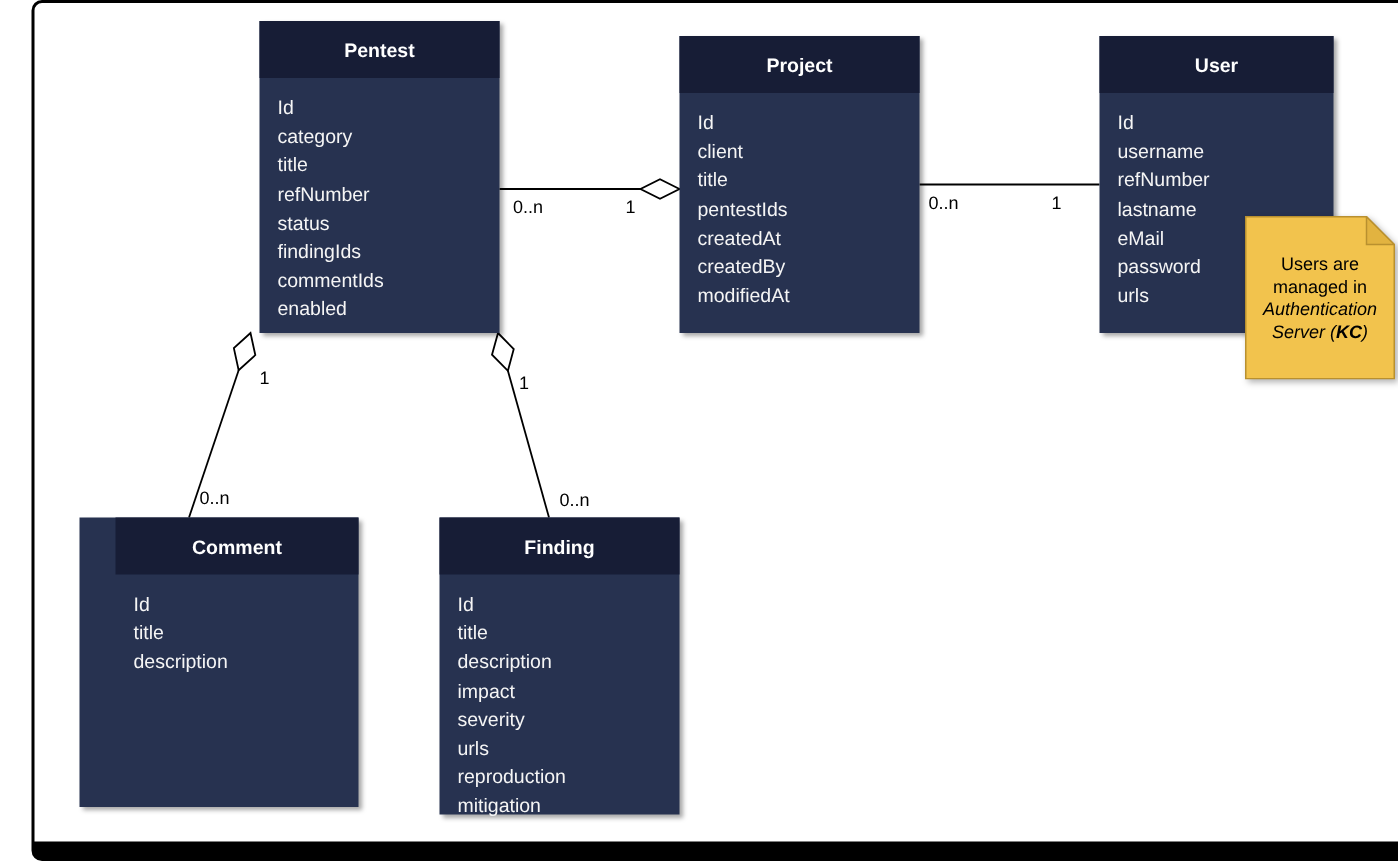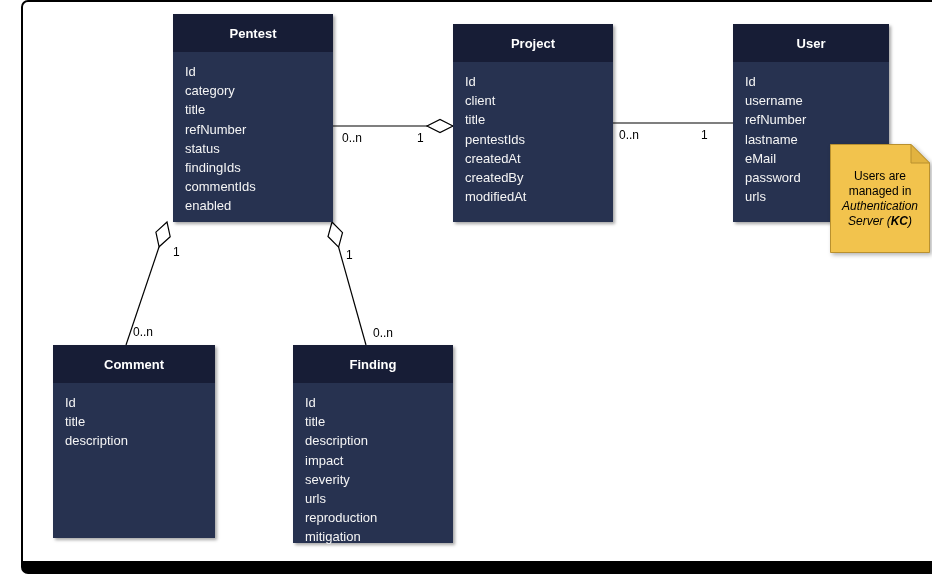--- a/index.html
+++ b/index.html
@@ -126,21 +126,21 @@
       <div>Id</div>
       <div>username</div>
       <div>refNumber</div>
       <div>lastname</div>
       <div>eMail</div>
       <div>password</div>
       <div>urls</div>
     </div>
   </div>
 
-  <div class="entity" style="left:30px; top:343px; width:162px; height:193px;">
+  <div class="entity" style="left:30px; top:343px; width:162px; height:193px;padding-left:24px;">
     <div class="entity-header">Comment</div>
     <div class="entity-body">
       <div>Id</div>
       <div>title</div>
       <div>description</div>
     </div>
   </div>
 
   <div class="entity" style="left:270px; top:343px; width:160px; height:198px;">
     <div class="entity-header">Finding</div>

